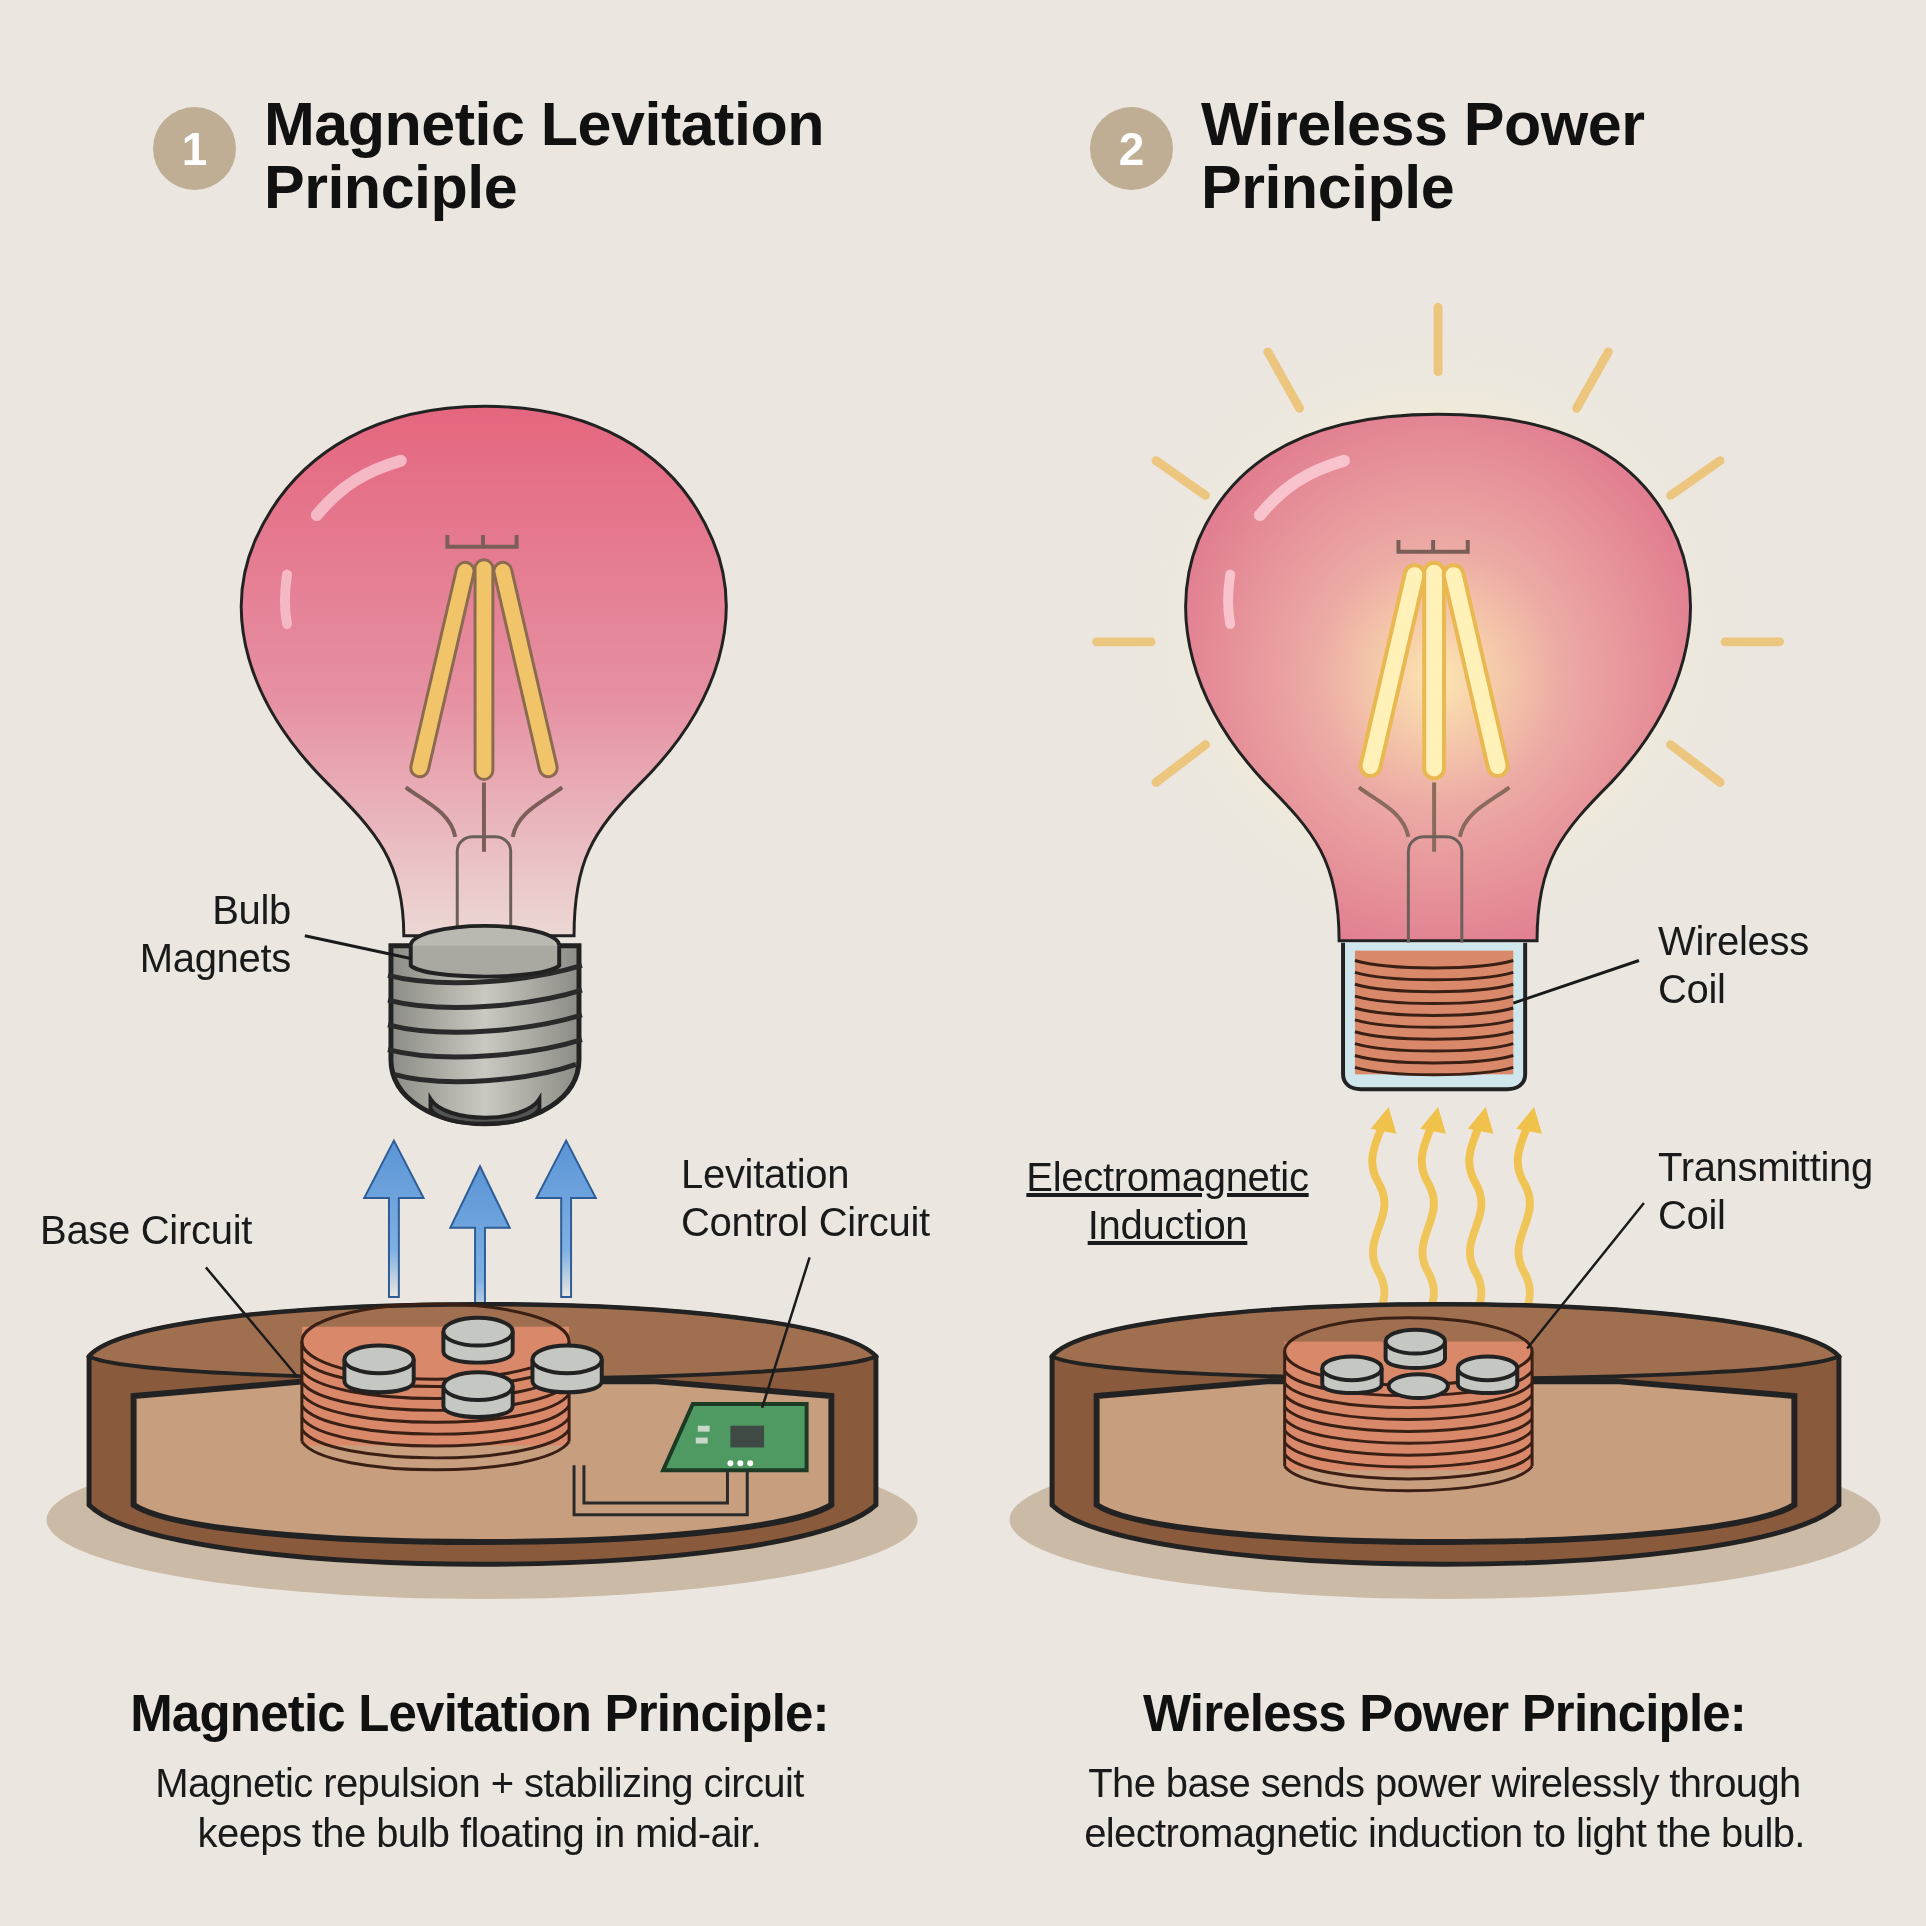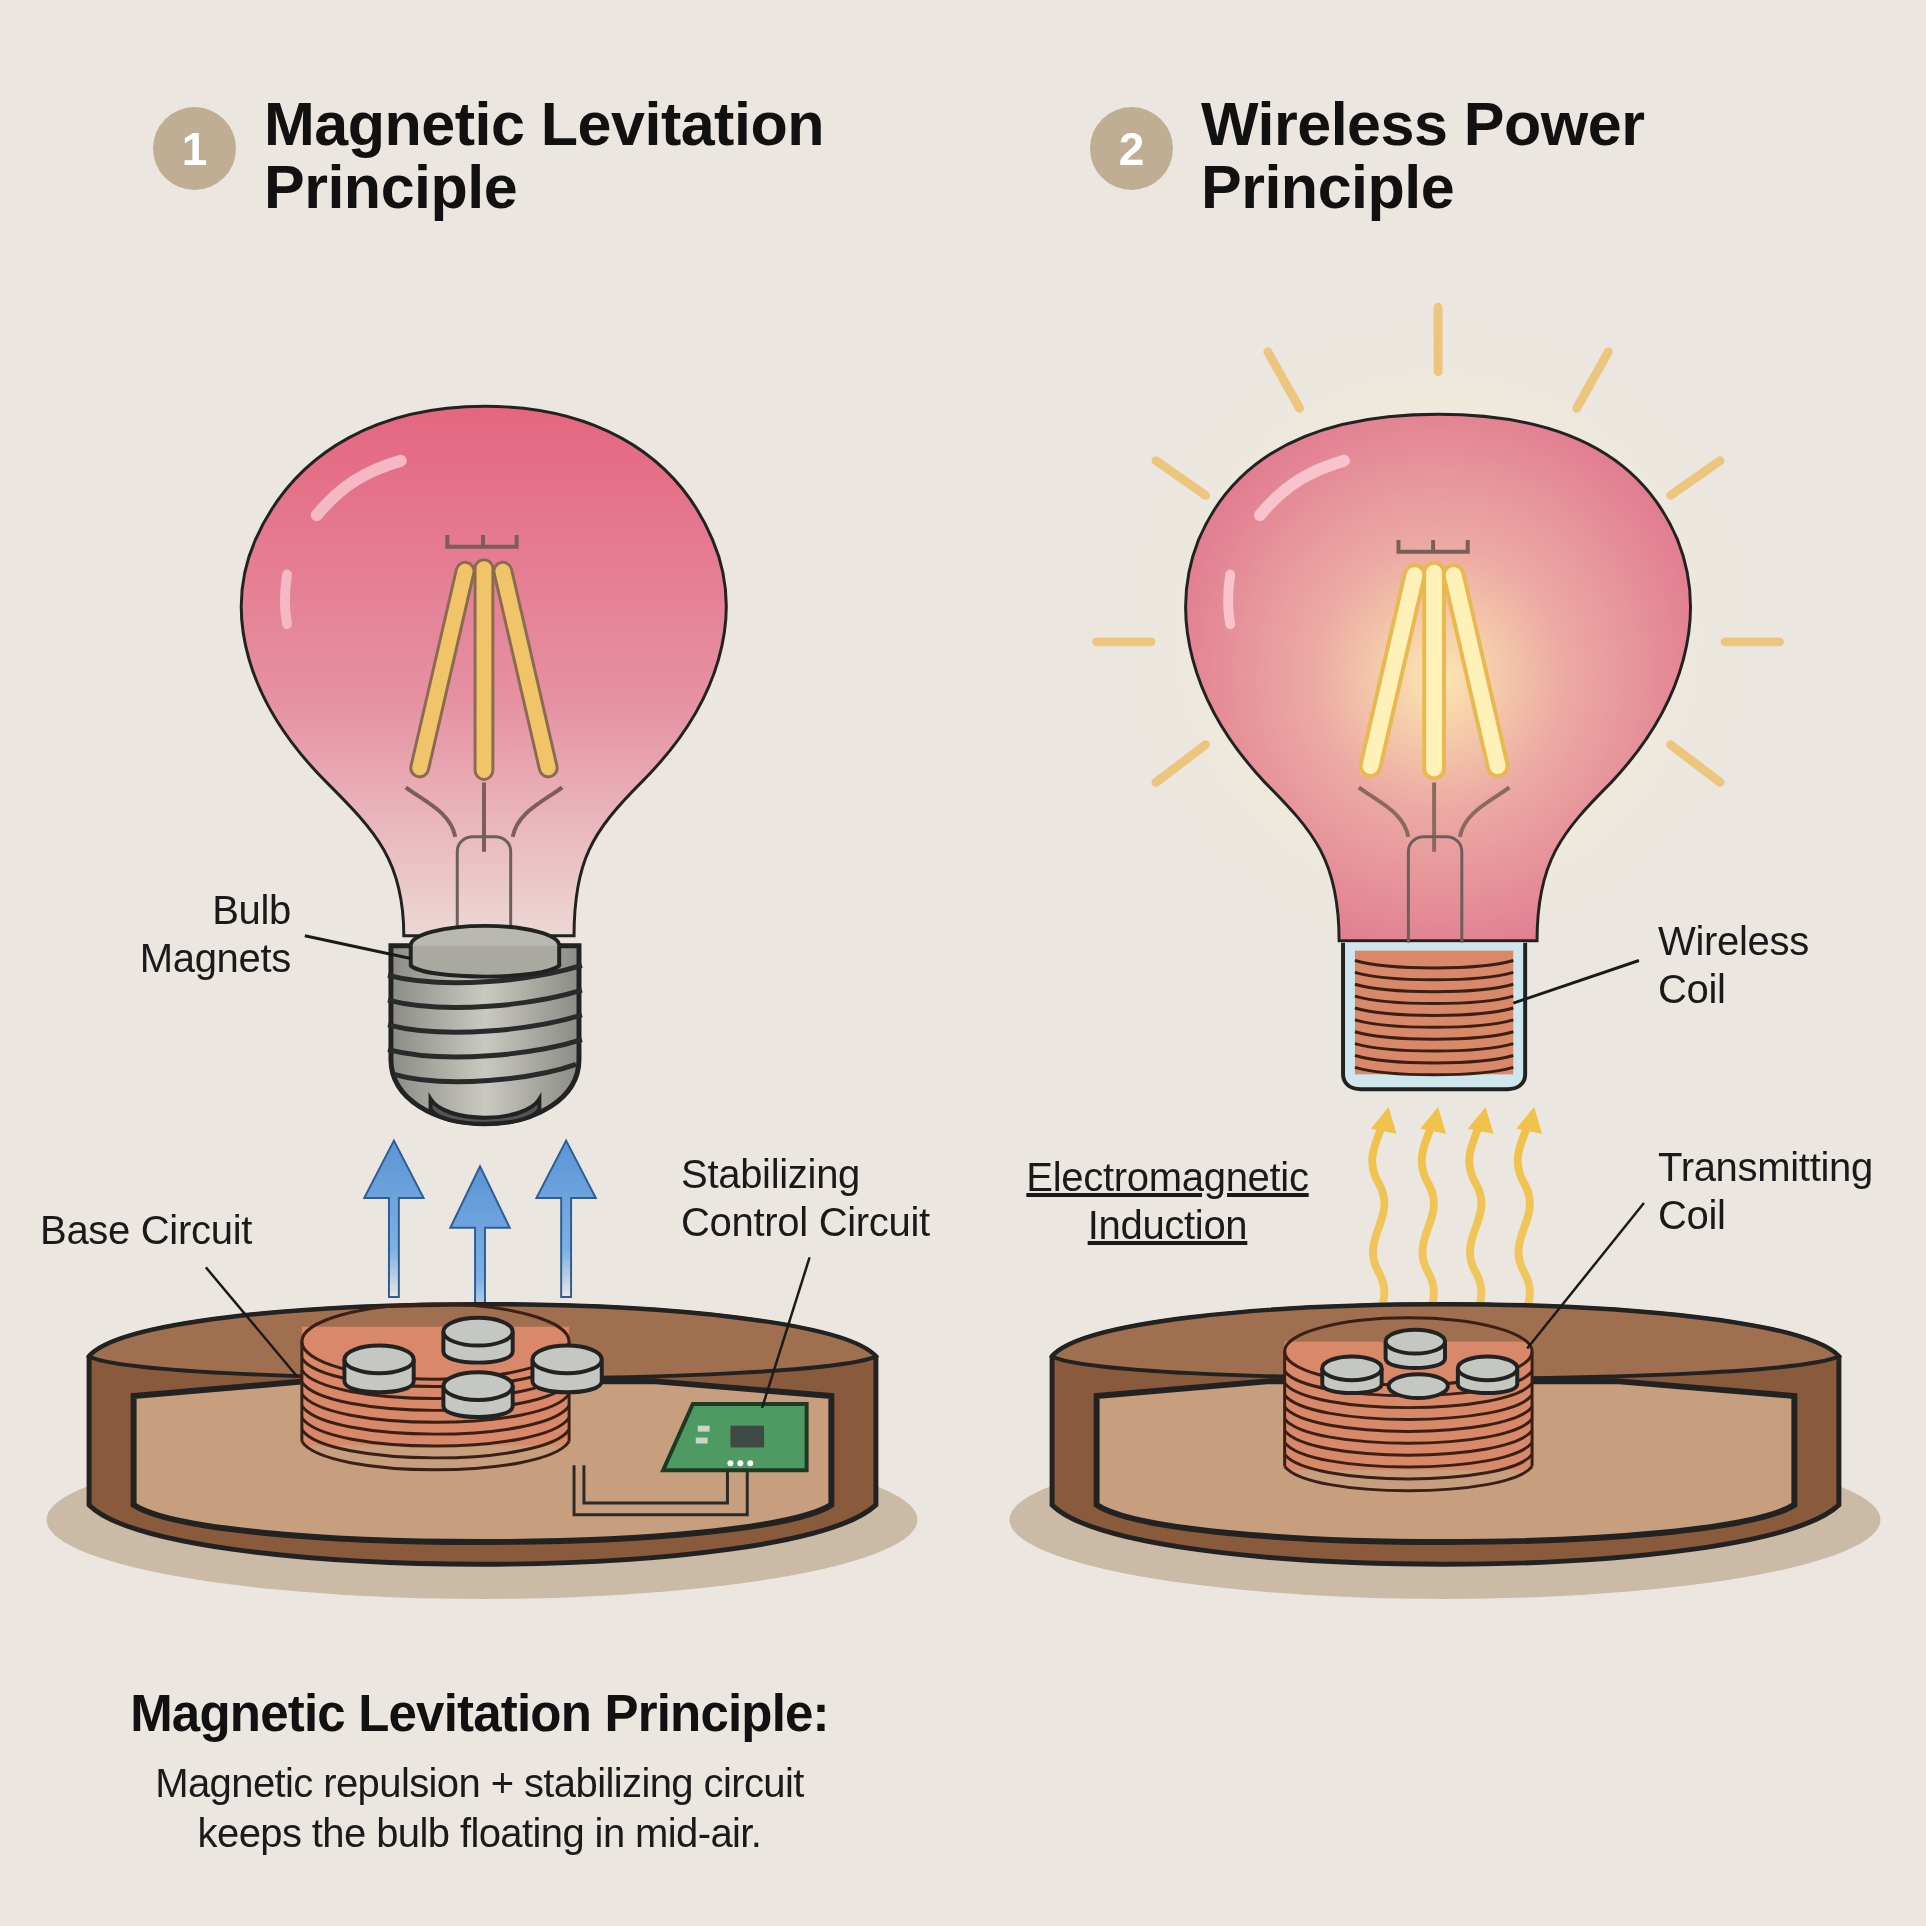--- a/index.html
+++ b/index.html
@@ -162,21 +162,21 @@
         <path d="M735 1485 L735 1518 L590 1518 L590 1480 M755 1485 L755 1530 L580 1530 L580 1480" stroke="#2a2a2a" stroke-width="3" fill="none"></path>
       </g>
       <line x1="208" y1="1280" x2="300" y2="1390" stroke="#1a1a1a" stroke-width="2.5"></line>
       <line x1="818" y1="1270" x2="770" y2="1422" stroke="#1a1a1a" stroke-width="2.5"></line>
     </g>
   </svg>
 
   <div class="label right-align" style="left:119px; top:886px; width:172px;">Bulb
 Magnets</div>
   <div class="label" style="left:40px; top:1206px;">Base Circuit</div>
-  <div class="label" style="left:681px; top:1150px;">Stabilizing
+  <div class="label" style="left:681px; top:1150px;">Levitation
 Control Circuit</div>
 
   <div class="caption">
     <div class="caption-title">Magnetic Levitation Principle:</div>
     <div class="caption-body">Magnetic repulsion + stabilizing circuit
 keeps the bulb floating in mid-air.</div>
   </div>
 </div>
 
 <div class="panel right">
@@ -298,14 +298,19 @@
     </g>
   </svg>
 
   <div class="label" style="left:695px; top:917px;">Wireless
 Coil</div>
   <div class="label center" style="left:51px; top:1153px; width:307px;text-decoration:underline;">Electromagnetic
 Induction</div>
   <div class="label" style="left:695px; top:1143px;">Transmitting
 Coil</div>
 
+  <div class="caption">
+    <div class="caption-title">Wireless Power Principle:</div>
+    <div class="caption-body">The base sends power wirelessly through
+electromagnetic induction to light the bulb.</div>
+  </div>
 </div>
 
 
 </body></html>

